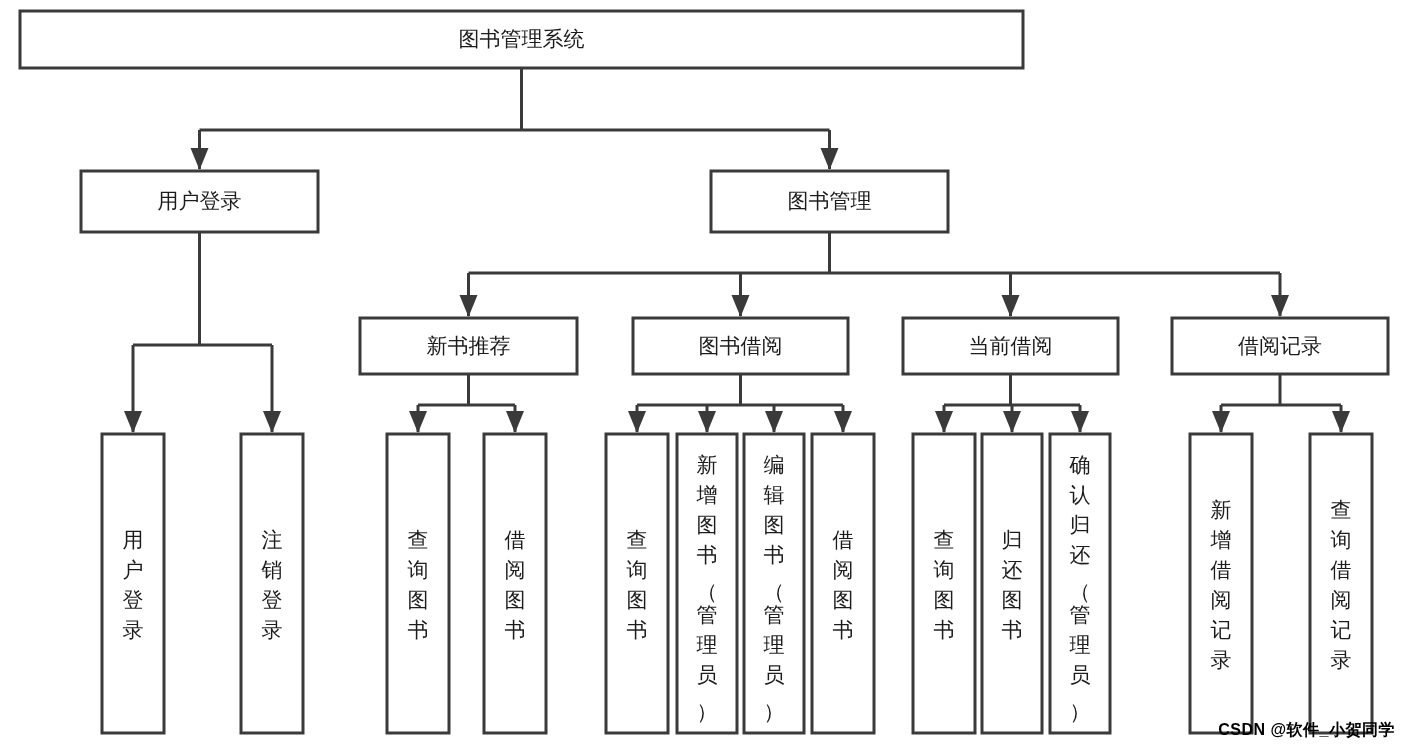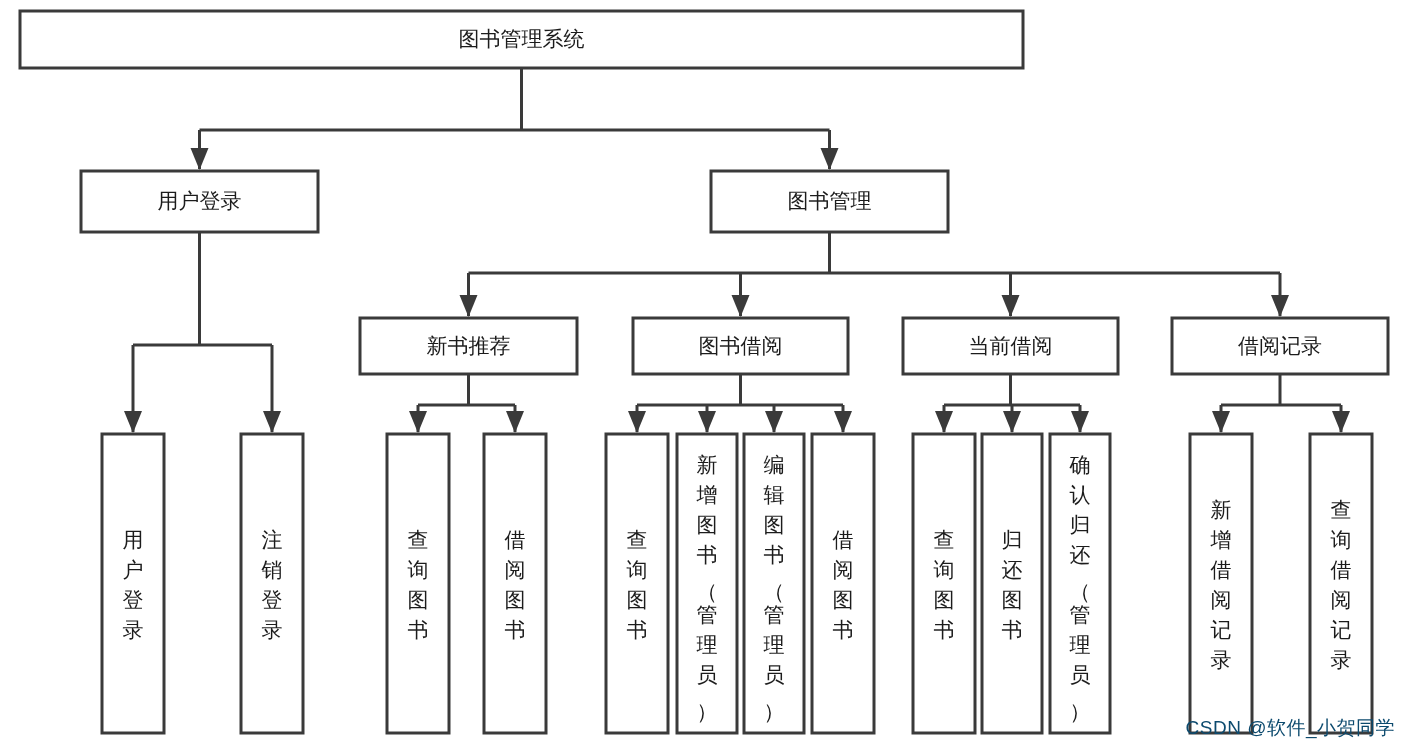--- a/index.html
+++ b/index.html
@@ -53,25 +53,26 @@
     fill: #1c1c1c;
     font-family: "Liberation Sans", "DejaVu Sans", sans-serif;
     font-size: 21px;
     text-anchor: middle;
   }
   .watermark {
     position: absolute;
     right: 10px;
     bottom: 6px;
     font-family: "Liberation Sans", "DejaVu Sans", sans-serif;
-    font-size: 19px;
-    color: #0c4a6e;
+    font-size: 16px;
+    color: #000000;
     letter-spacing: 0.5px;
     white-space: nowrap;
     pointer-events: none;
+    font-weight: bold;
   }
 </style>
 </head>
 <body>
 
 <div id="diagram-root">
   <svg id="tree-svg" viewBox="0 0 1405 747" xmlns="http://www.w3.org/2000/svg">
     <g id="edges-layer">
         <g>
           <line x1="521.5" y1="68" x2="521.5" y2="130" class="edge-line"></line>

